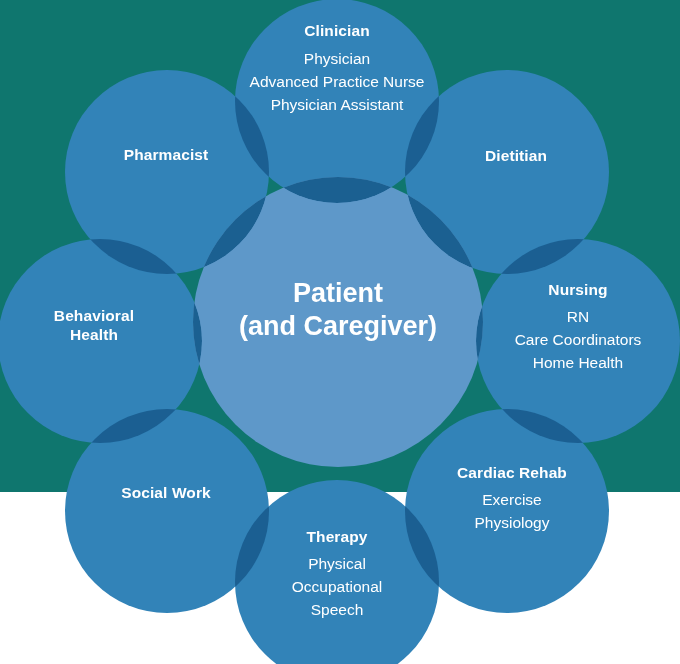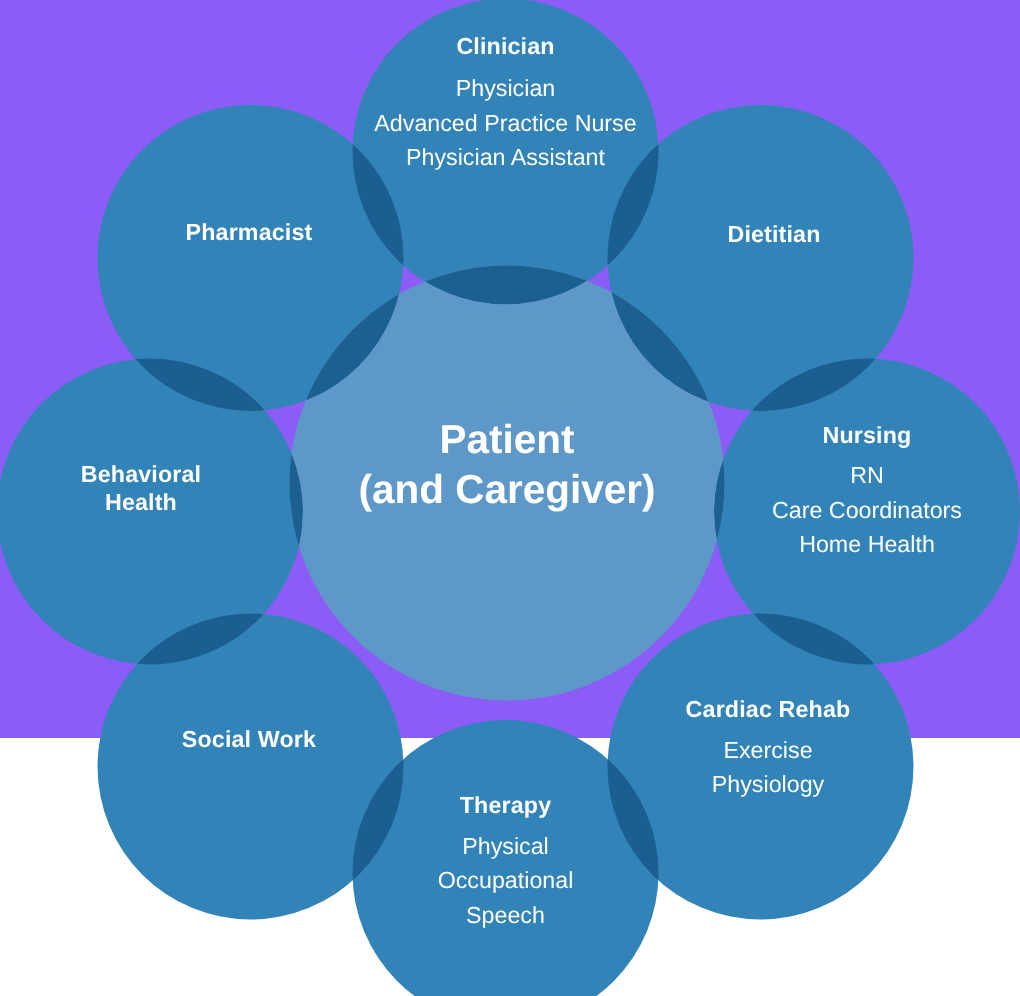--- a/index.html
+++ b/index.html
@@ -10,21 +10,21 @@
   body {
     width: 680px;
     height: 664px;
     overflow: hidden;
     font-family: "Liberation Sans", sans-serif;
   }
   #diagram-root {
     position: relative;
     width: 680px;
     height: 492px;
-    background: #8b5cf6;
+    background: #0f766e;
   }
   svg.flower {
     display: block;
     width: 680px;
     height: 664px;
   }
   .petal-fill {
     fill: #3283b8;
   }
   .center-fill {

